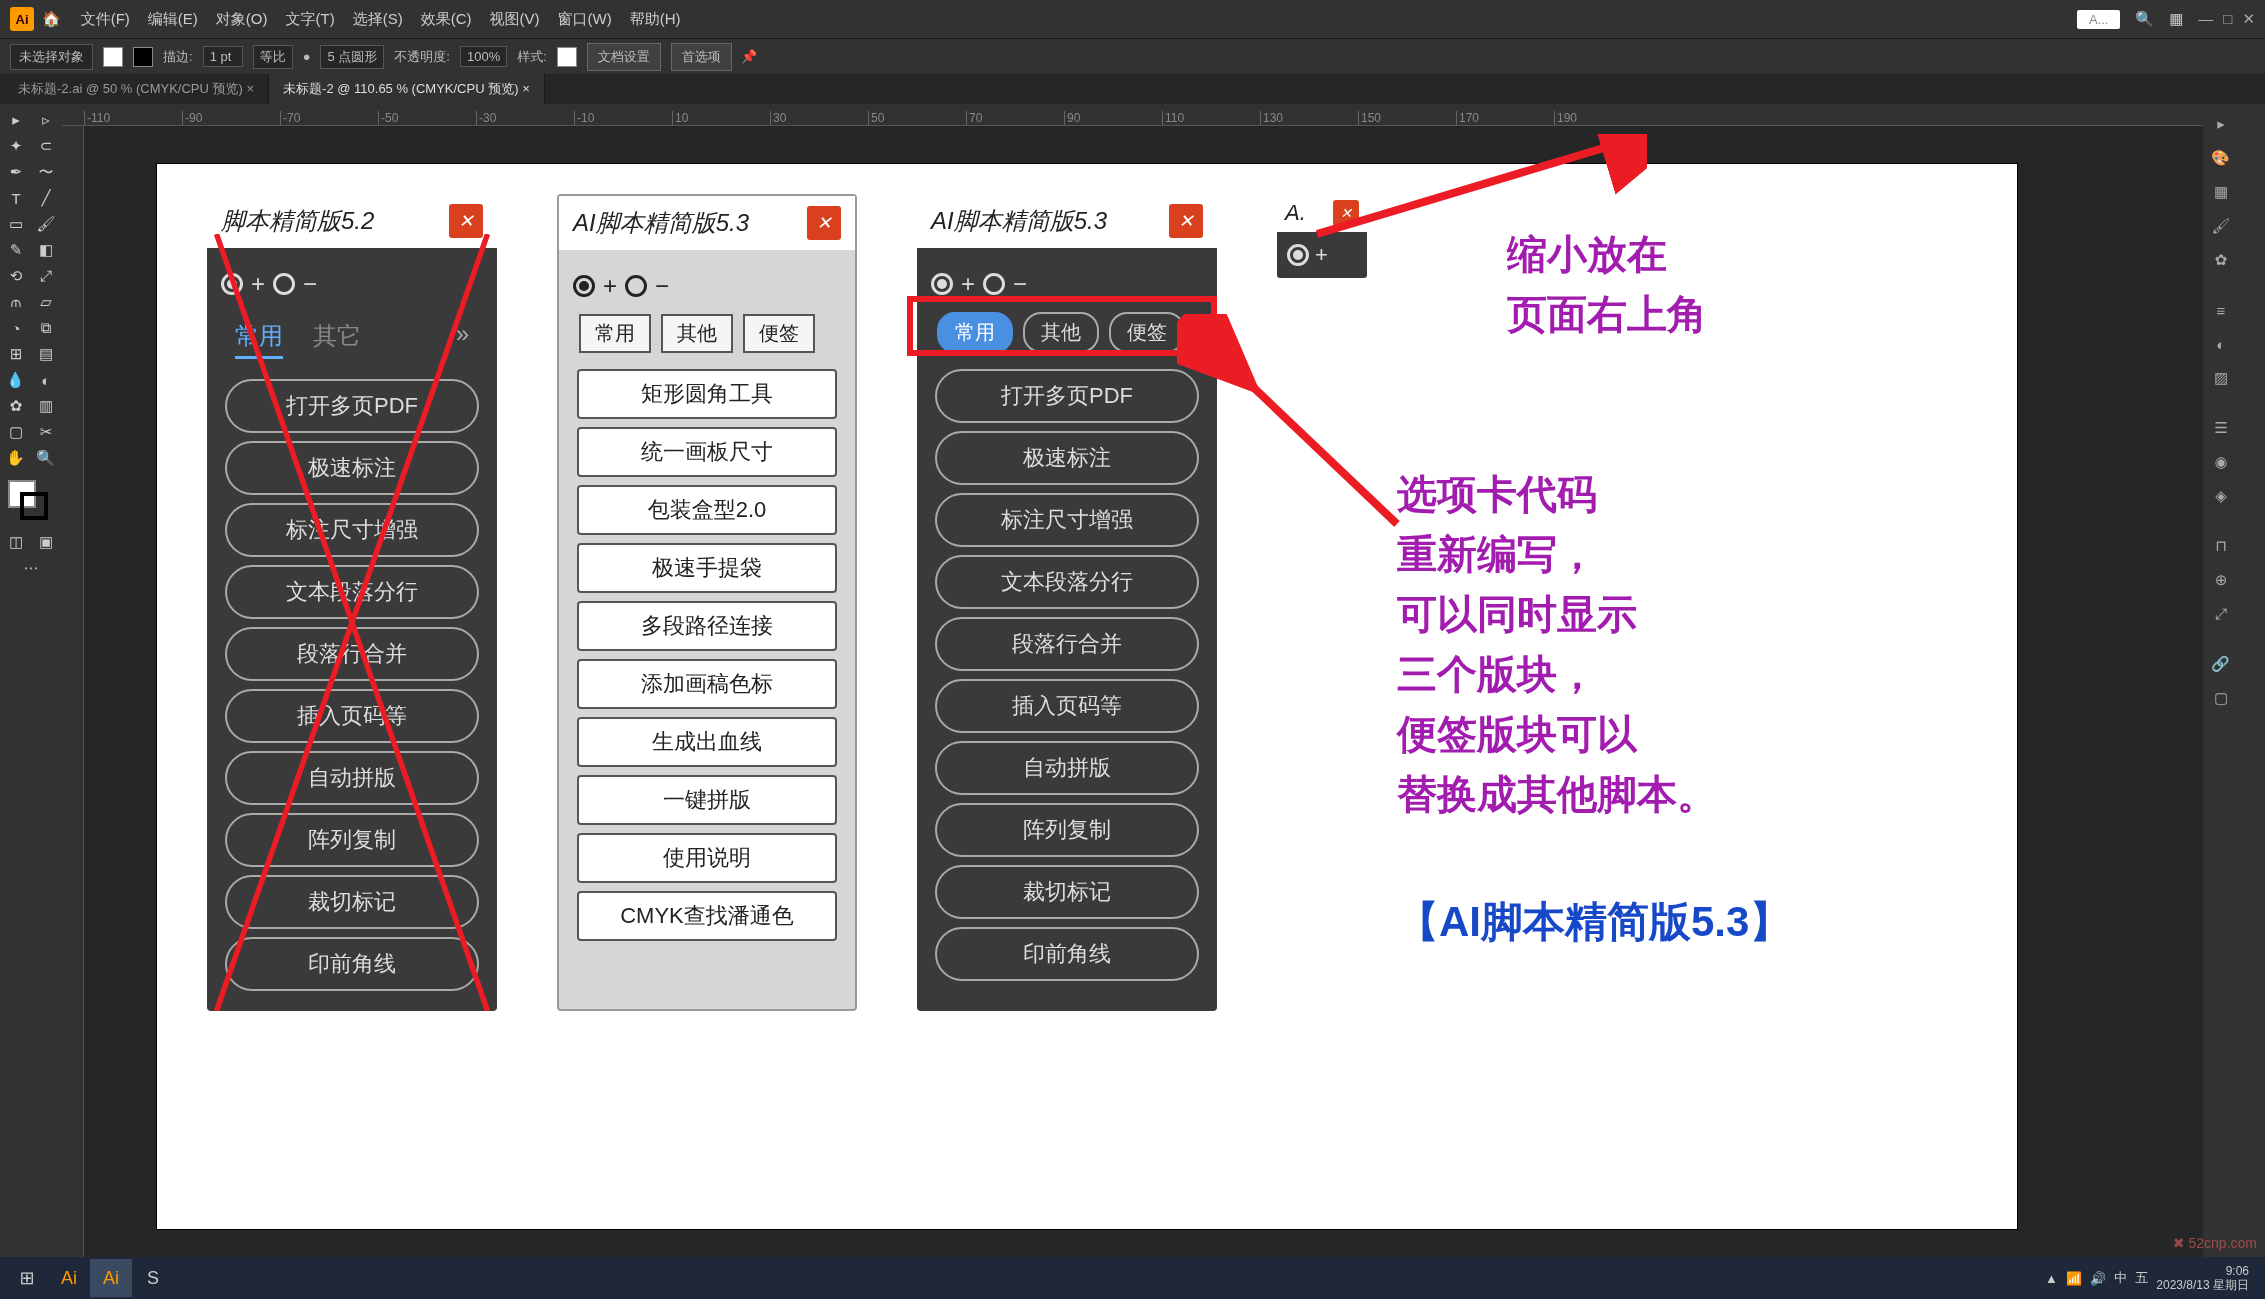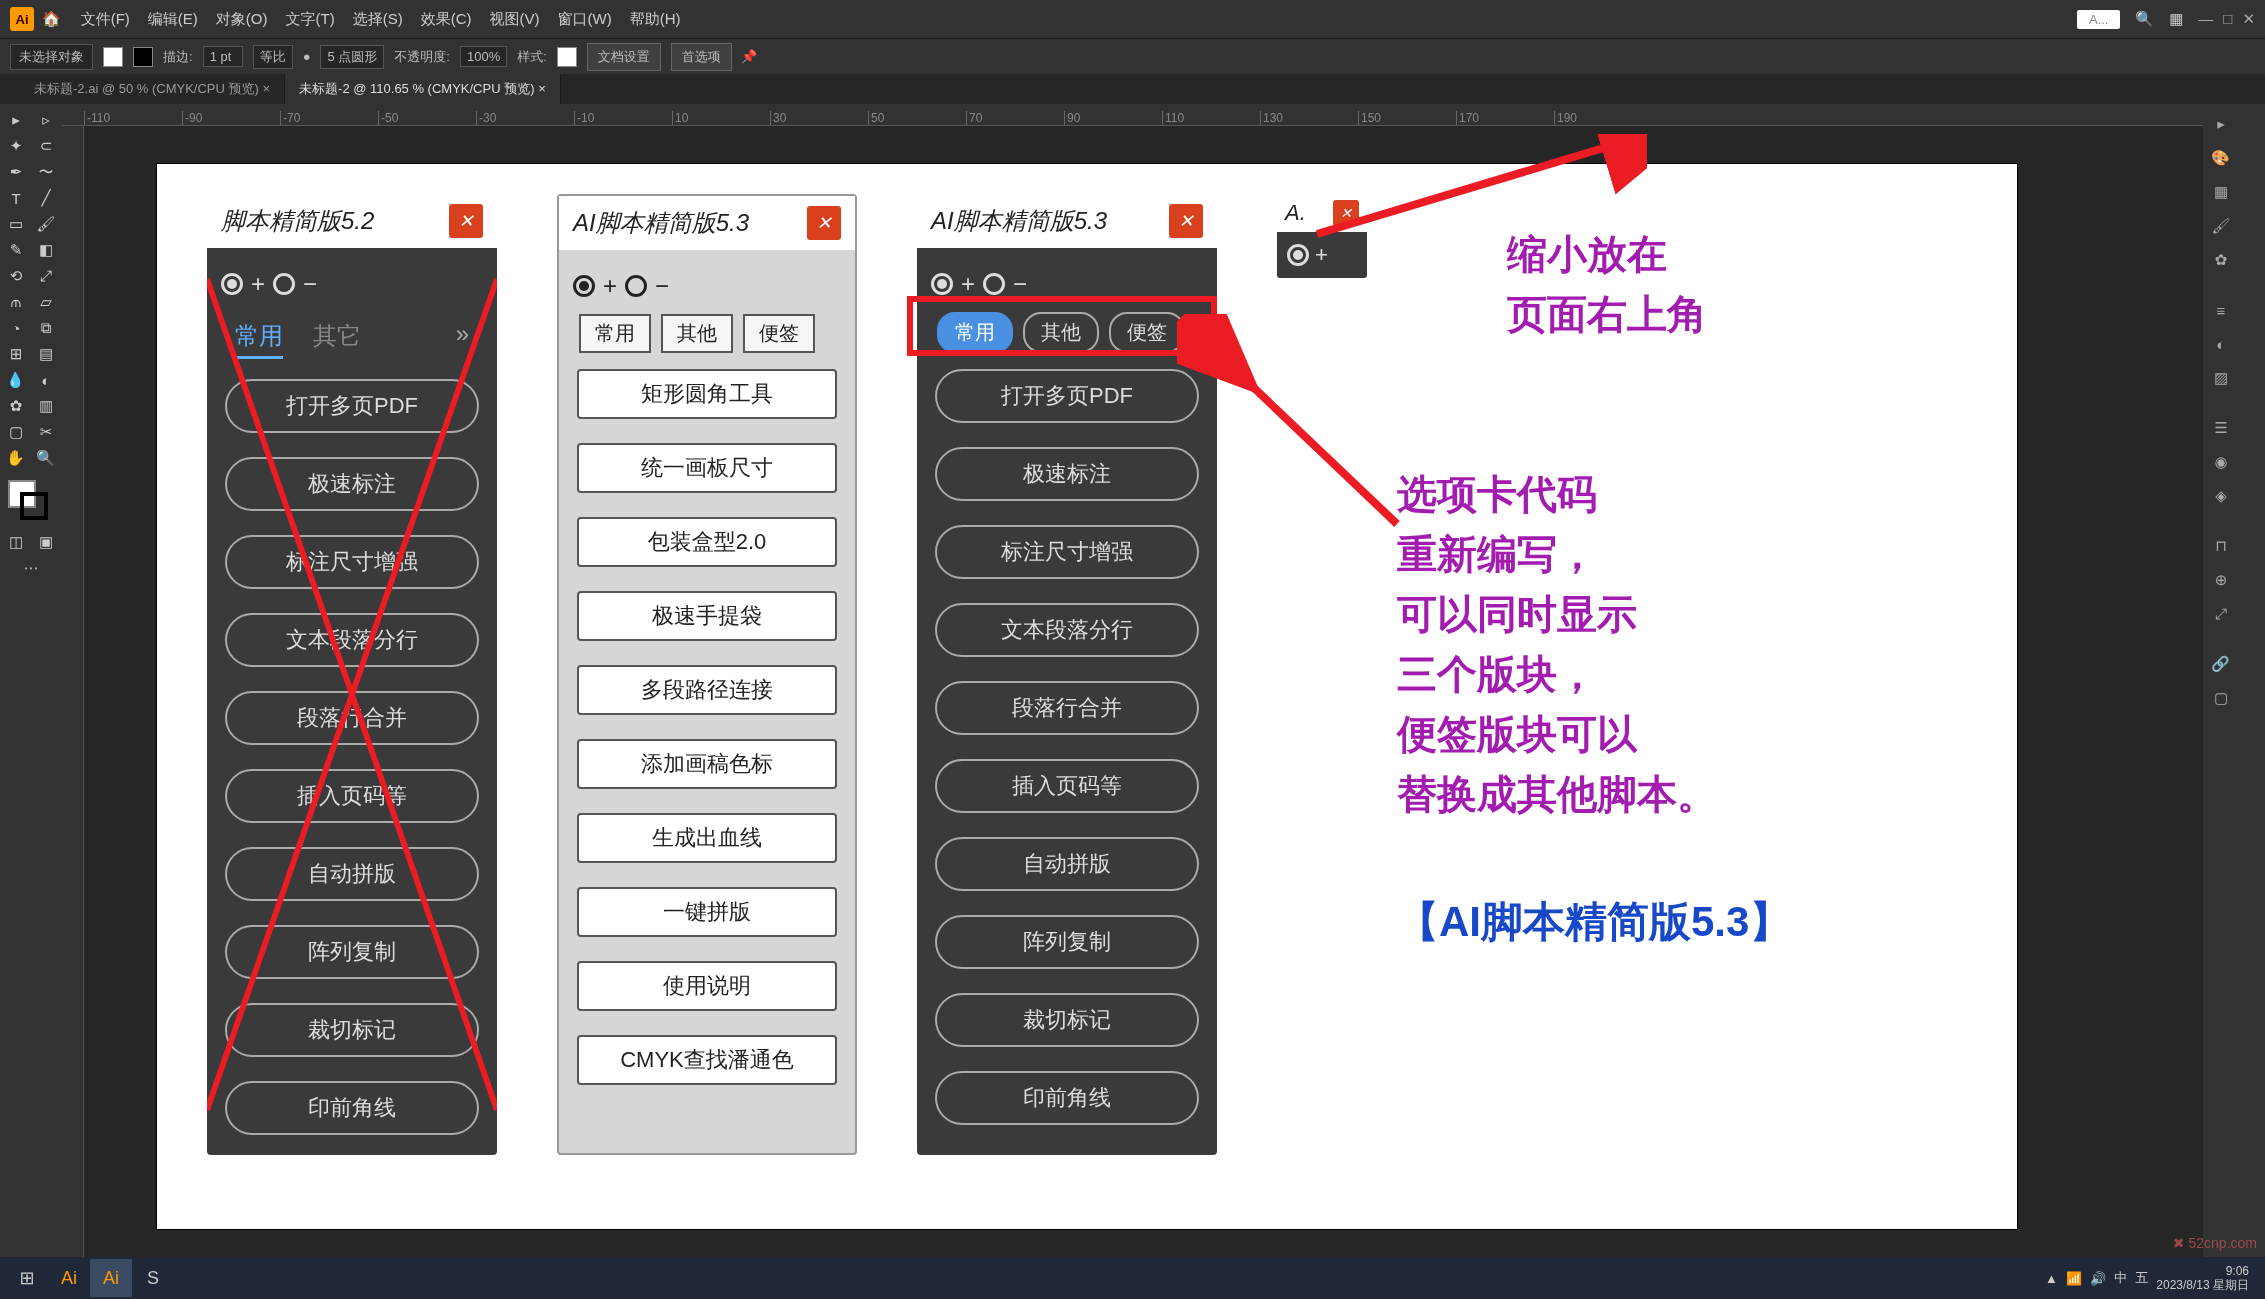--- a/index.html
+++ b/index.html
@@ -16,21 +16,21 @@
 .menubar .win-controls { display: flex; gap: 10px; color: #aaa; }
 
 
 .optbar { height: 36px; background: #323232; border-top: 1px solid #1a1a1a; display: flex; align-items: center; padding: 0 10px; color: #bbb; font-size: 13px; gap: 10px; }
 .optbar .sel { background: #262626; padding: 3px 8px; border: 1px solid #555; }
 .optbar .swatch { width: 20px; height: 20px; background: #fff; border: 1px solid #888; }
 .optbar .val { background: #262626; padding: 2px 6px; border: 1px solid #555; min-width: 40px; display: inline-block; }
 .optbar .btn { background: #404040; padding: 4px 10px; border: 1px solid #666; cursor: pointer; }
 
 
-.doctabs { height: 30px; background: #262626; display: flex; align-items: flex-end; padding-left: 20px; color: #999; font-size: 13px; }
+.doctabs { height: 30px; background: #262626; display: flex; align-items: flex-end; padding-left: 4px; color: #999; font-size: 13px; }
 .doctabs .tab { padding: 6px 14px; background: #262626; border-right: 1px solid #1a1a1a; cursor: pointer; }
 .doctabs .tab.active { background: #323232; color: #ddd; }
 
 
 .main { display: flex; height: calc(100% - 104px - 30px); position: relative; }
 .toolbar-left { width: 62px; background: #323232; display: flex; flex-direction: column; padding: 4px 2px; gap: 2px; }
 .toolbar-left .row { display: flex; gap: 2px; }
 .toolbar-left .tool { width: 28px; height: 24px; color: #ccc; display: flex; align-items: center; justify-content: center; font-size: 15px; cursor: pointer; position: relative; }
 .toolbar-left .tool.single { width: 58px; }
 .toolbar-left .colorbox { margin-top: 8px; position: relative; height: 40px; }
@@ -66,21 +66,21 @@
 
 .sp-tabs { display: flex; gap: 10px; padding: 0 6px 10px; }
 .sp-dark .sp-tabs .stab { border: 2px solid #aaa; border-radius: 18px; padding: 5px 16px; color: #ddd; font-size: 20px; cursor: pointer; }
 .sp-dark .sp-tabs .stab.active { background: #4a90e2; border-color: #4a90e2; color: #fff; }
 .sp-light .sp-tabs .stab { border: 2px solid #555; padding: 4px 14px; background: #f5f5f5; font-size: 20px; cursor: pointer; }
 .sp-tabs-old { display: flex; gap: 30px; padding: 8px 14px 14px; font-size: 24px; }
 .sp-tabs-old .otab { color: #888; cursor: pointer; padding-bottom: 4px; }
 .sp-tabs-old .otab.active { color: #5eb0ff; border-bottom: 3px solid #5eb0ff; }
 .sp-tabs-old .more { margin-left: auto; color: #aaa; }
 
-.sp-btns { display: flex; flex-direction: column; gap: 24px; padding: 6px 4px; }
+.sp-btns { display: flex; flex-direction: column; gap: 8px; padding: 6px 4px; }
 .pill-btn { border: 2px solid #aaa; border-radius: 28px; padding: 10px 0; text-align: center; color: #ddd; font-size: 22px; cursor: pointer; }
 .sp-light .pill-btn { background: #fff; border: 2px solid #555; color: #222; border-radius: 4px; padding: 8px 0; }
 
 
 .cross { position: absolute; left: 0; top: 40px; right: 0; bottom: 0; pointer-events: none; }
 .cross svg { width: 100%; height: 100%; }
 
 
 .red-box { position: absolute; border: 6px solid #ec1c24; }
 

